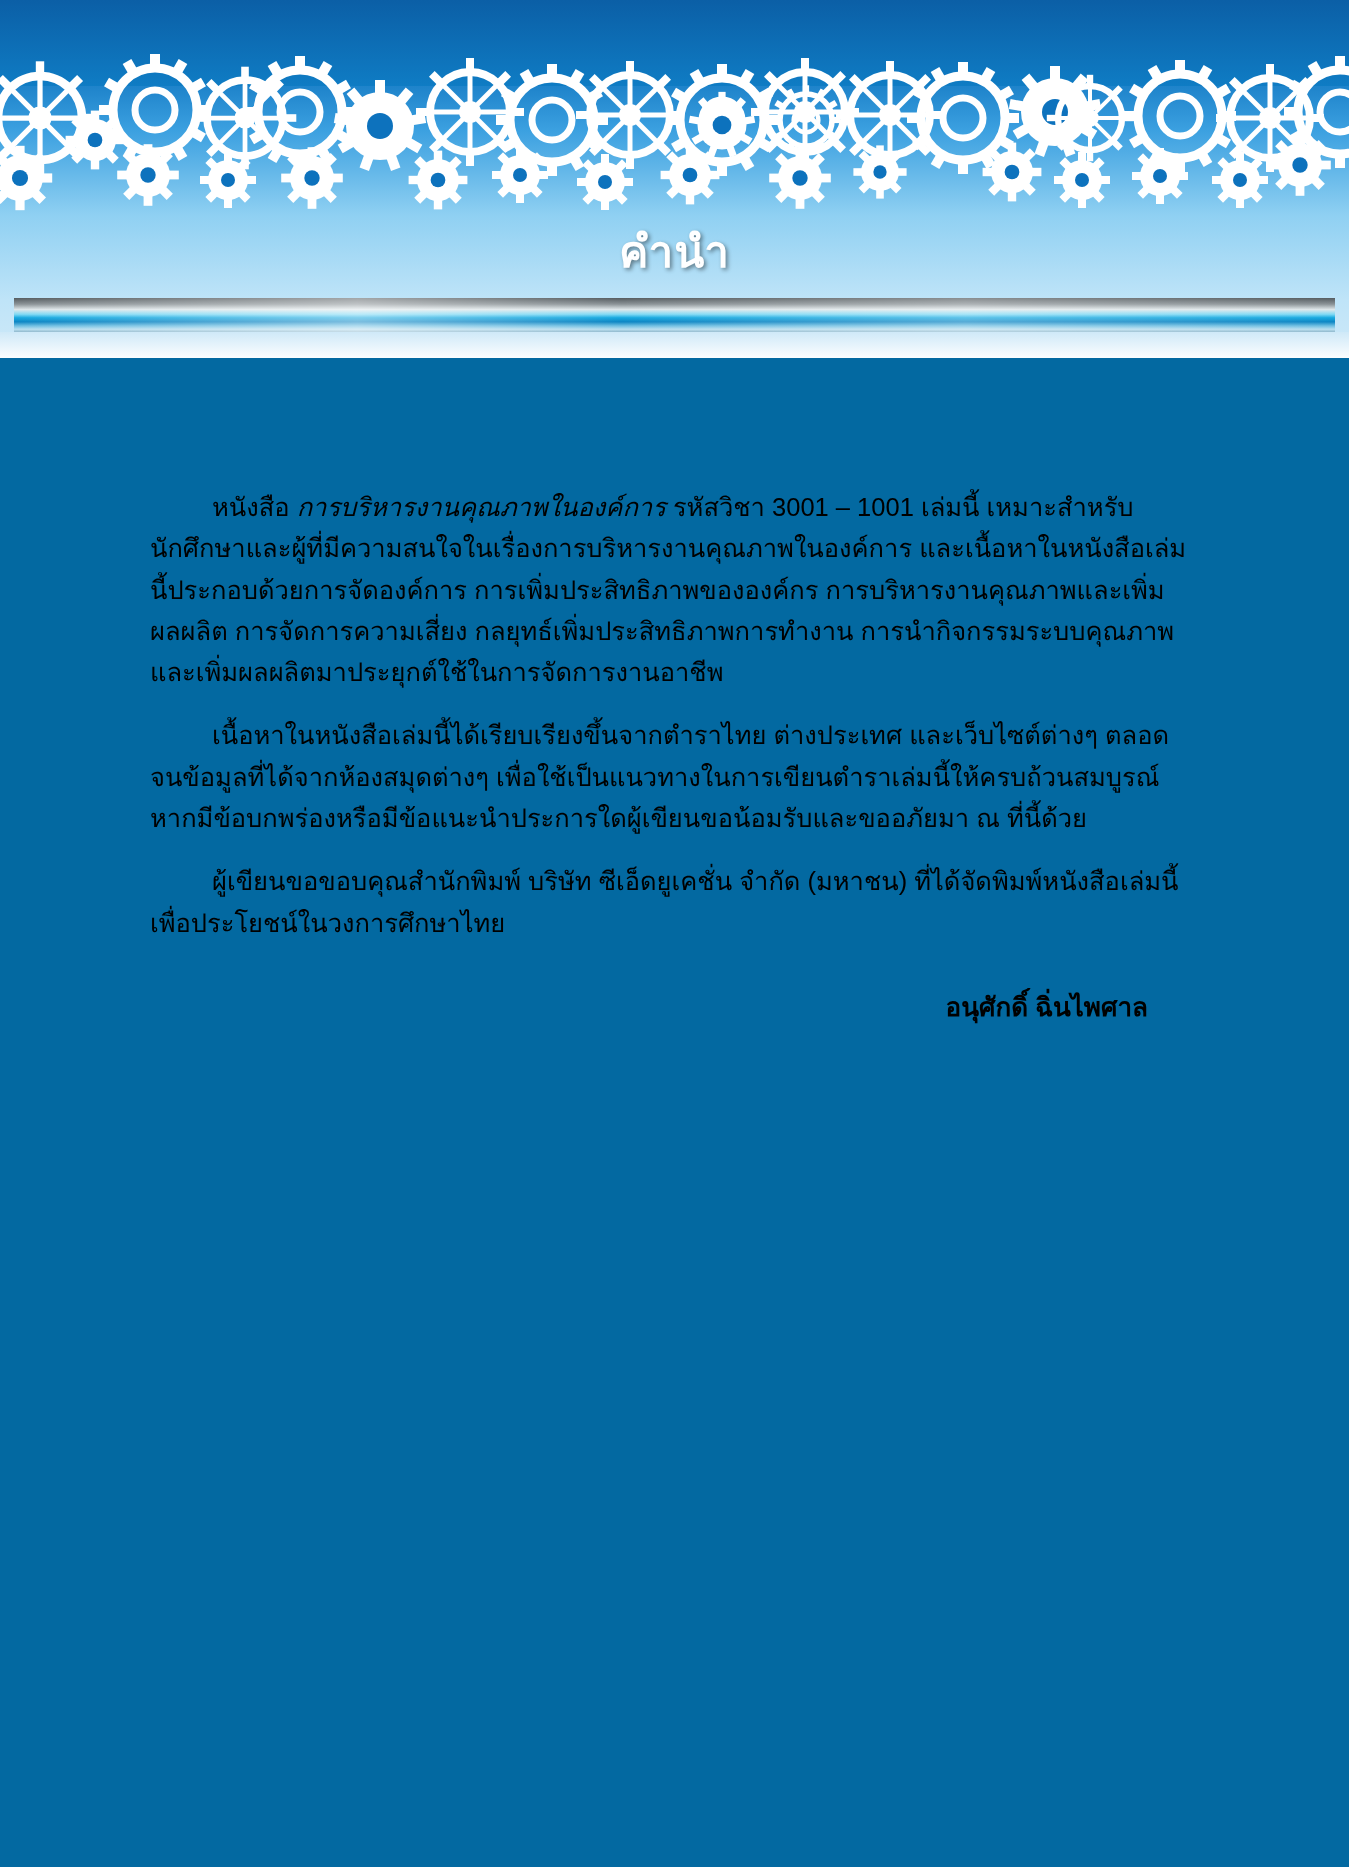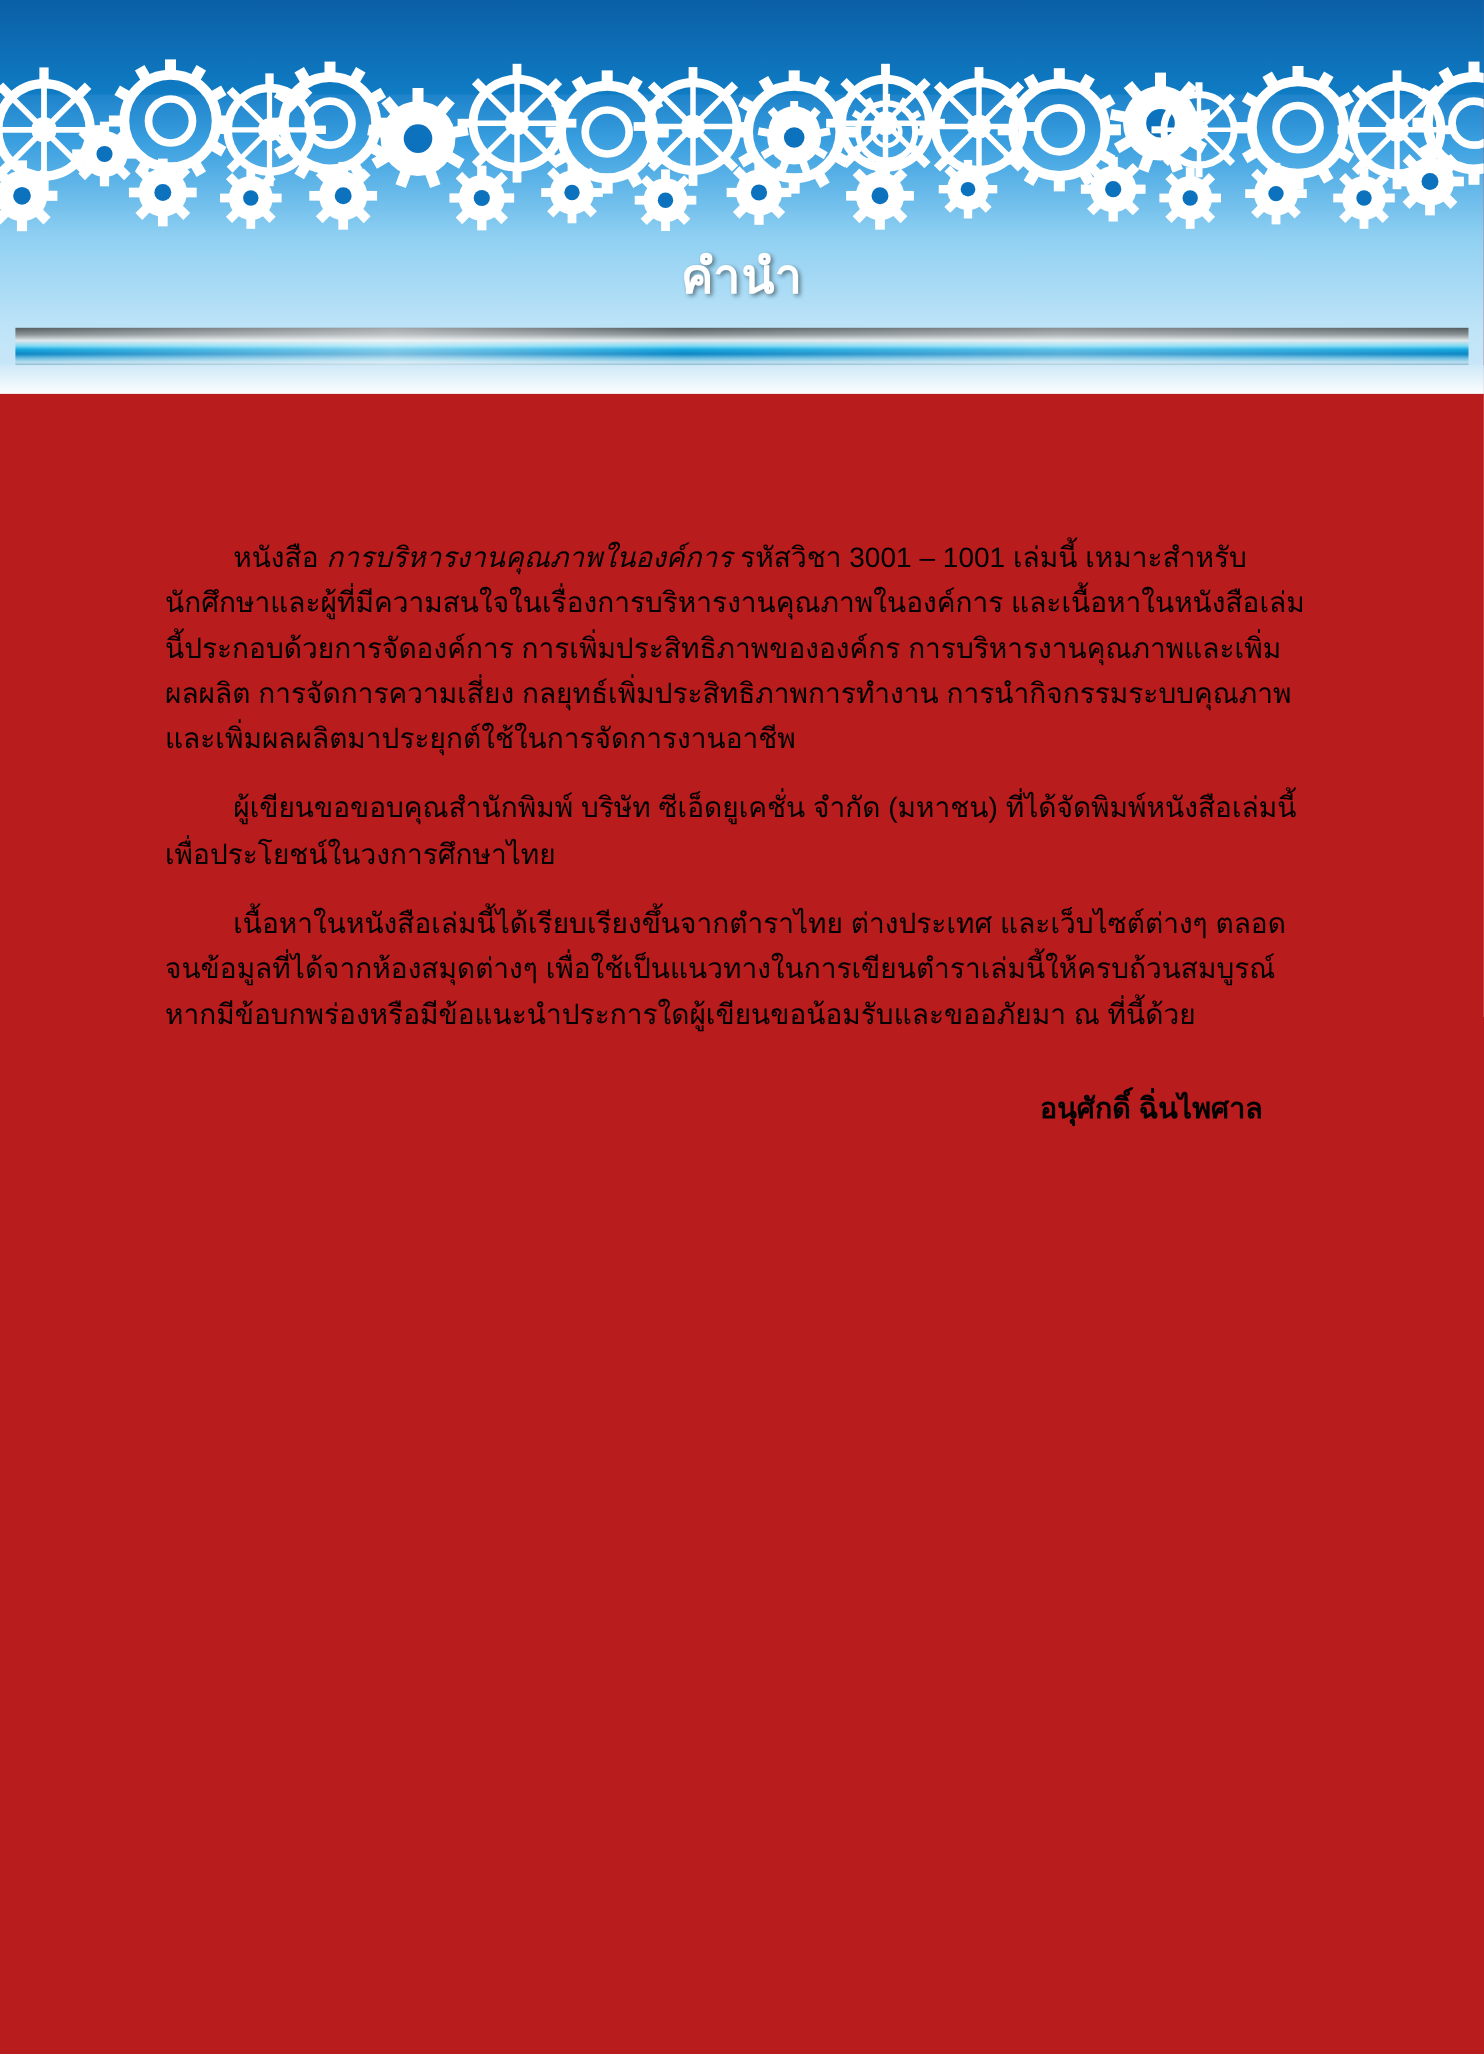--- a/index.html
+++ b/index.html
@@ -5,21 +5,21 @@
   html, body {
     margin: 0;
     padding: 0;
     background: #ffffff;
   }
   .page {
     position: relative;
     width: 1349px;
     height: 1867px;
     overflow: hidden;
-    background: #b91c1c;
+    background: #0369a1;
     font-family: "Liberation Sans", "DejaVu Sans", sans-serif;
   }
 
   
   .header {
     position: absolute;
     top: 0;
     left: 0;
     width: 1349px;
     height: 358px;
@@ -262,20 +262,20 @@
     </div>
     <div class="header-fade"></div>
   </div>
 
   <div class="content">
 
     <p class="para">
       <span>หนังสือ </span><span class="em">การบริหารงานคุณภาพในองค์การ</span><span> รหัสวิชา 3001 – 1001 เล่มนี้ เหมาะสำหรับนักศึกษาและผู้ที่มีความสนใจในเรื่องการบริหารงานคุณภาพในองค์การ  และเนื้อหาในหนังสือเล่มนี้ประกอบด้วยการจัดองค์การ  การเพิ่มประสิทธิภาพขององค์กร  การบริหารงานคุณภาพและเพิ่มผลผลิต  การจัดการความเสี่ยง กลยุทธ์เพิ่มประสิทธิภาพการทำงาน การนำกิจกรรมระบบคุณภาพและเพิ่มผลผลิตมาประยุกต์ใช้ในการจัดการงานอาชีพ</span>
     </p>
 
+    <p class="para">เนื้อหาในหนังสือเล่มนี้ได้เรียบเรียงขึ้นจากตำราไทย ต่างประเทศ และเว็บไซต์ต่างๆ ตลอดจนข้อมูลที่ได้จากห้องสมุดต่างๆ  เพื่อใช้เป็นแนวทางในการเขียนตำราเล่มนี้ให้ครบถ้วนสมบูรณ์  หากมีข้อบกพร่องหรือมีข้อแนะนำประการใดผู้เขียนขอน้อมรับและขออภัยมา ณ ที่นี้ด้วย</p>
+
     <p class="para">ผู้เขียนขอขอบคุณสำนักพิมพ์ บริษัท ซีเอ็ดยูเคชั่น จำกัด (มหาชน) ที่ได้จัดพิมพ์หนังสือเล่มนี้เพื่อประโยชน์ในวงการศึกษาไทย</p>
-
-    <p class="para">เนื้อหาในหนังสือเล่มนี้ได้เรียบเรียงขึ้นจากตำราไทย ต่างประเทศ และเว็บไซต์ต่างๆ ตลอดจนข้อมูลที่ได้จากห้องสมุดต่างๆ  เพื่อใช้เป็นแนวทางในการเขียนตำราเล่มนี้ให้ครบถ้วนสมบูรณ์  หากมีข้อบกพร่องหรือมีข้อแนะนำประการใดผู้เขียนขอน้อมรับและขออภัยมา ณ ที่นี้ด้วย</p>
 
     <div class="signature">อนุศักดิ์  ฉิ่นไพศาล</div>
   </div>
 
 </div>
 
 </body></html>

